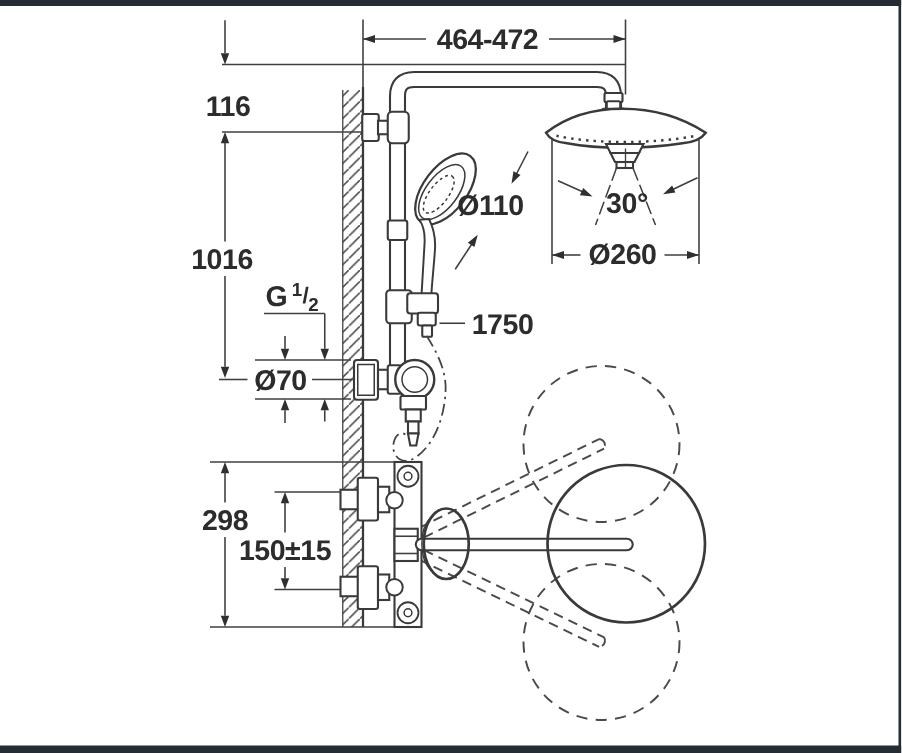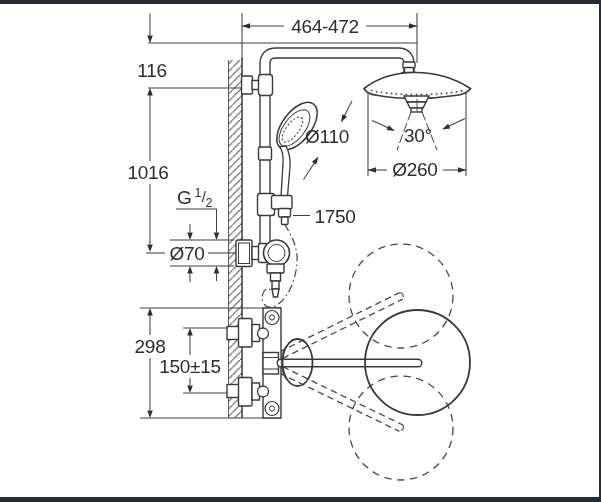--- a/index.html
+++ b/index.html
@@ -1,17 +1,17 @@
 <!DOCTYPE html>
 <html><head>
 <meta charset="utf-8">
 <style>
   html,body{margin:0;padding:0;background:#fff;}
   .stage{position:relative;width:601px;height:502px;background:#fff;overflow:hidden;
-         font-family:"Liberation Sans",sans-serif;}
+         font-family:"Liberation Sans",sans-serif;font-weight:bold;}
   .bar{position:absolute;background:#252c34;}
   .bar.top{left:0;top:0;width:601px;height:4px;}
   .bar.bottom{left:0;top:497px;width:601px;height:5px;}
   .bar.right{left:599px;top:0;width:2px;height:502px;}
   svg{position:absolute;left:0;top:0;}
   .dim-text{font-family:"Liberation Sans",sans-serif;font-size:19px;fill:#2c2c2c;letter-spacing:-0.3px;}
   .thin{stroke:#3f3f3f;stroke-width:1.05;fill:none;}
   .outline{stroke:#3a3a3a;stroke-width:1.4;fill:#fff;}
   .arrow{fill:#2f2f2f;stroke:none;}
 </style>

